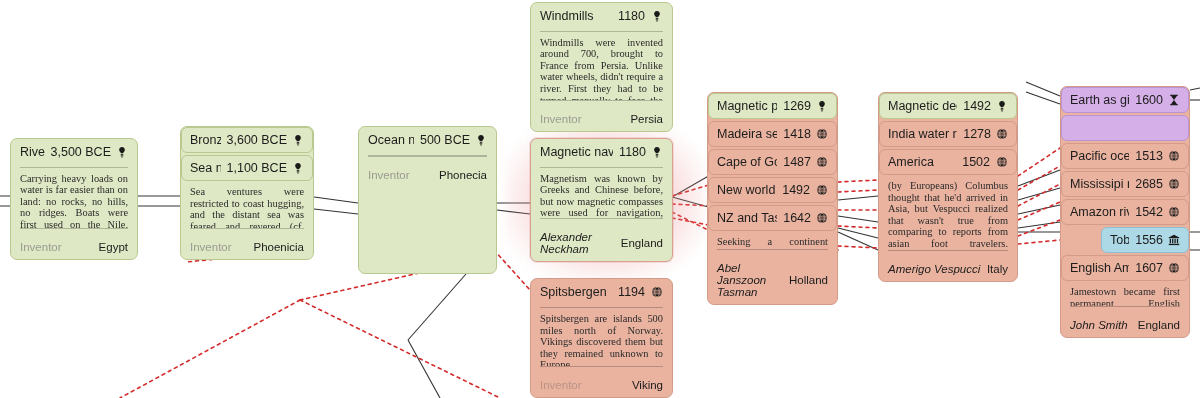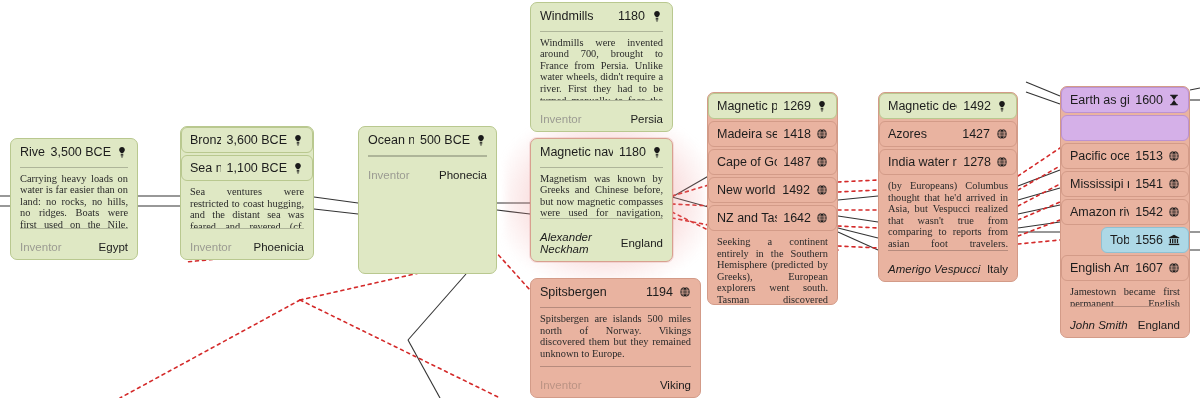--- a/index.html
+++ b/index.html
@@ -252,21 +252,21 @@
             </svg>
           </span>
         </div>
         <div class="rule"></div>
         <div class="body">Magnetism was known by Greeks and Chinese before, but now magnetic compasses were used for navigation, allowing to find north everywhere, regardless of cloud cover.</div>
         <div class="foot">
           <span class="who dark">Alexander Neckham</span>
           <span class="where">England</span>
         </div>
       </div>
-      <div class="card pink" style="left: 530px; top: 278px; width: 171px; height: 120px;">
+      <div class="card pink" style="left: 530px; top: 278px; width: 143px; height: 120px;">
         <div class="hdr pink flush">
           <span class="t">Spitsbergen</span>
           <span class="y">1194</span>
           <span class="ic">
             <svg viewBox="0 0 16 16" width="12" height="12">
               <circle cx="8" cy="8" r="6.6" fill="#1a1a1a"></circle>
               <g stroke="#e9b3a0" stroke-width="1" fill="none">
                 <ellipse cx="8" cy="8" rx="3" ry="6.6"></ellipse>
                 <line x1="1.6" y1="5.6" x2="14.4" y2="5.6"></line>
                 <line x1="1.4" y1="8" x2="14.6" y2="8"></line>
@@ -349,52 +349,56 @@
               <g stroke="#e9b3a0" stroke-width="1" fill="none">
                 <ellipse cx="8" cy="8" rx="3" ry="6.6"></ellipse>
                 <line x1="1.6" y1="5.6" x2="14.4" y2="5.6"></line>
                 <line x1="1.4" y1="8" x2="14.6" y2="8"></line>
                 <line x1="1.6" y1="10.4" x2="14.4" y2="10.4"></line>
               </g>
             </svg>
           </span>
         </div>
         <div class="body">Seeking a continent entirely in the Southern Hemisphere (predicted by Greeks), European explorers went south. Tasman discovered Indonesia, then Tasmania, then New Guinea and also South Island of New Zealand.</div>
+        <div class="foot">
+          <span class="who dark">Abel Janszoon Tasman</span>
+          <span class="where">Holland</span>
+        </div>
       </div>
       <div class="card pink" style="left: 878px; top: 92px; width: 140px; height: 190px;">
         <div class="hdr green">
           <span class="t">Magnetic declination</span>
           <span class="y">1492</span>
           <span class="ic">
             <svg viewBox="0 0 16 16" width="12" height="12">
               <path fill="#1a1a1a" d="M8 1.2c-2.1 0-3.8 1.7-3.8 3.8 0 1.5.9 2.5 1.6 3.3.4.5.6.8.6 1.2v.3h3.2v-.3c0-.4.2-.7.6-1.2.7-.8 1.6-1.8 1.6-3.3C11.8 2.9 10.1 1.2 8 1.2z"></path>
               <rect x="6.3" y="10.8" width="3.4" height="1.1" fill="#1a1a1a"></rect>
               <rect x="6.3" y="12.5" width="3.4" height="1.1" fill="#1a1a1a"></rect>
               <rect x="6.9" y="14.1" width="2.2" height="1.1" fill="#1a1a1a"></rect>
             </svg>
           </span>
         </div>
         <div class="hdr pink">
-          <span class="t">Azores</span>
-          <span class="y">1427</span>
-          <span class="ic">
-            <svg viewBox="0 0 16 16" width="12" height="12">
-              <circle cx="8" cy="8" r="6.6" fill="#1a1a1a"></circle>
-              <g stroke="#e9b3a0" stroke-width="1" fill="none">
-                <ellipse cx="8" cy="8" rx="3" ry="6.6"></ellipse>
-                <line x1="1.6" y1="5.6" x2="14.4" y2="5.6"></line>
-                <line x1="1.4" y1="8" x2="14.6" y2="8"></line>
-                <line x1="1.6" y1="10.4" x2="14.4" y2="10.4"></line>
-              </g>
-            </svg>
-          </span>
-        </div>
-        <div class="hdr pink">
           <span class="t">India water route</span>
           <span class="y">1278</span>
+          <span class="ic">
+            <svg viewBox="0 0 16 16" width="12" height="12">
+              <circle cx="8" cy="8" r="6.6" fill="#1a1a1a"></circle>
+              <g stroke="#e9b3a0" stroke-width="1" fill="none">
+                <ellipse cx="8" cy="8" rx="3" ry="6.6"></ellipse>
+                <line x1="1.6" y1="5.6" x2="14.4" y2="5.6"></line>
+                <line x1="1.4" y1="8" x2="14.6" y2="8"></line>
+                <line x1="1.6" y1="10.4" x2="14.4" y2="10.4"></line>
+              </g>
+            </svg>
+          </span>
+        </div>
+        <div class="hdr pink">
+          <span class="t">America</span>
+          <span class="y">1502</span>
           <span class="ic">
             <svg viewBox="0 0 16 16" width="12" height="12">
               <circle cx="8" cy="8" r="6.6" fill="#1a1a1a"></circle>
               <g stroke="#e9b3a0" stroke-width="1" fill="none">
                 <ellipse cx="8" cy="8" rx="3" ry="6.6"></ellipse>
                 <line x1="1.6" y1="5.6" x2="14.4" y2="5.6"></line>
                 <line x1="1.4" y1="8" x2="14.6" y2="8"></line>
                 <line x1="1.6" y1="10.4" x2="14.4" y2="10.4"></line>
               </g>
             </svg>
@@ -433,21 +437,21 @@
                 <ellipse cx="8" cy="8" rx="3" ry="6.6"></ellipse>
                 <line x1="1.6" y1="5.6" x2="14.4" y2="5.6"></line>
                 <line x1="1.4" y1="8" x2="14.6" y2="8"></line>
                 <line x1="1.6" y1="10.4" x2="14.4" y2="10.4"></line>
               </g>
             </svg>
           </span>
         </div>
         <div class="hdr pink">
           <span class="t">Mississipi river</span>
-          <span class="y">1541</span>
+          <span class="y">2685</span>
           <span class="ic">
             <svg viewBox="0 0 16 16" width="12" height="12">
               <circle cx="8" cy="8" r="6.6" fill="#1a1a1a"></circle>
               <g stroke="#e9b3a0" stroke-width="1" fill="none">
                 <ellipse cx="8" cy="8" rx="3" ry="6.6"></ellipse>
                 <line x1="1.6" y1="5.6" x2="14.4" y2="5.6"></line>
                 <line x1="1.4" y1="8" x2="14.6" y2="8"></line>
                 <line x1="1.6" y1="10.4" x2="14.4" y2="10.4"></line>
               </g>
             </svg>

